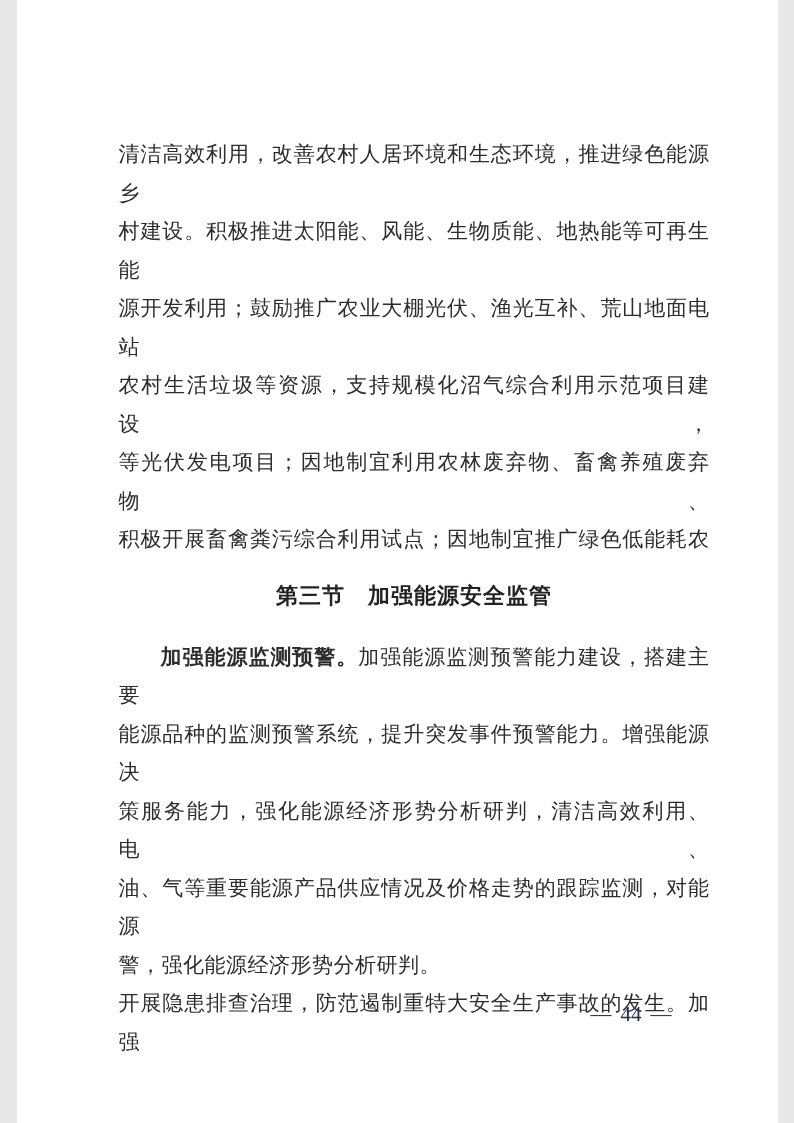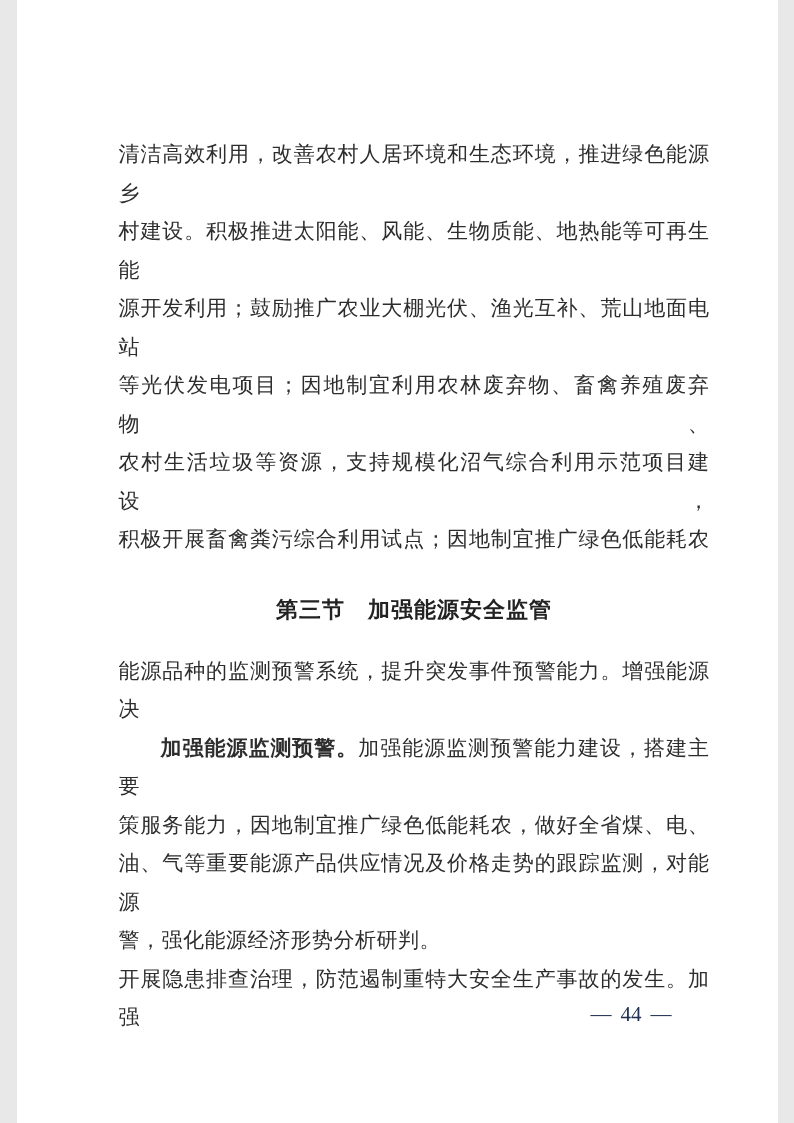--- a/index.html
+++ b/index.html
@@ -37,21 +37,21 @@
   .lead {
     font-weight: bold;
   }
   .heading {
     font-size: 22px;
     font-weight: bold;
     line-height: 38px;
     letter-spacing: 1px;
     text-align: center;
     text-align-last: center;
-    margin-top: 32px;
+    margin-top: 18px;
     margin-bottom: 23px;
     color: #222222;
   }
   .footer {
     position: absolute;
     top: 1000px;
     right: 106px;
     display: flex;
     align-items: center;
     gap: 9px;
@@ -67,31 +67,31 @@
 <body>
 
 <div class="page">
 
   <div class="body-text">
 
     <div>
       <p class="line">清洁高效利用，改善农村人居环境和生态环境，推进绿色能源乡</p>
       <p class="line">村建设。积极推进太阳能、风能、生物质能、地热能等可再生能</p>
       <p class="line">源开发利用；鼓励推广农业大棚光伏、渔光互补、荒山地面电站</p>
+      <p class="line">农村生活垃圾等资源，支持规模化沼气综合利用示范项目建设，</p>
       <p class="line">等光伏发电项目；因地制宜利用农林废弃物、畜禽养殖废弃物、</p>
-      <p class="line">农村生活垃圾等资源，支持规模化沼气综合利用示范项目建设，</p>
       <p class="line">积极开展畜禽粪污综合利用试点；因地制宜推广绿色低能耗农</p>
     </div>
 
     <h2 class="heading">第三节　加强能源安全监管</h2>
 
     <div>
+      <p class="line indent"><span class="lead">加强能源监测预警。</span><span>加强能源监测预警能力建设，搭建主要</span></p>
       <p class="line">能源品种的监测预警系统，提升突发事件预警能力。增强能源决</p>
-      <p class="line indent"><span class="lead">加强能源监测预警。</span><span>加强能源监测预警能力建设，搭建主要</span></p>
-      <p class="line">策服务能力，因地制宜推广绿色低能耗农，做好全省煤、电、</p>
+      <p class="line">策服务能力，强化能源经济形势分析研判，清洁高效利用、电、</p>
       <p class="line">油、气等重要能源产品供应情况及价格走势的跟踪监测，对能源</p>
       <p class="line end">警，强化能源经济形势分析研判。</p>
     </div>
 
     <div>
       <p class="line">开展隐患排查治理，防范遏制重特大安全生产事故的发生。加强</p>
 
     </div>
 
   </div>

